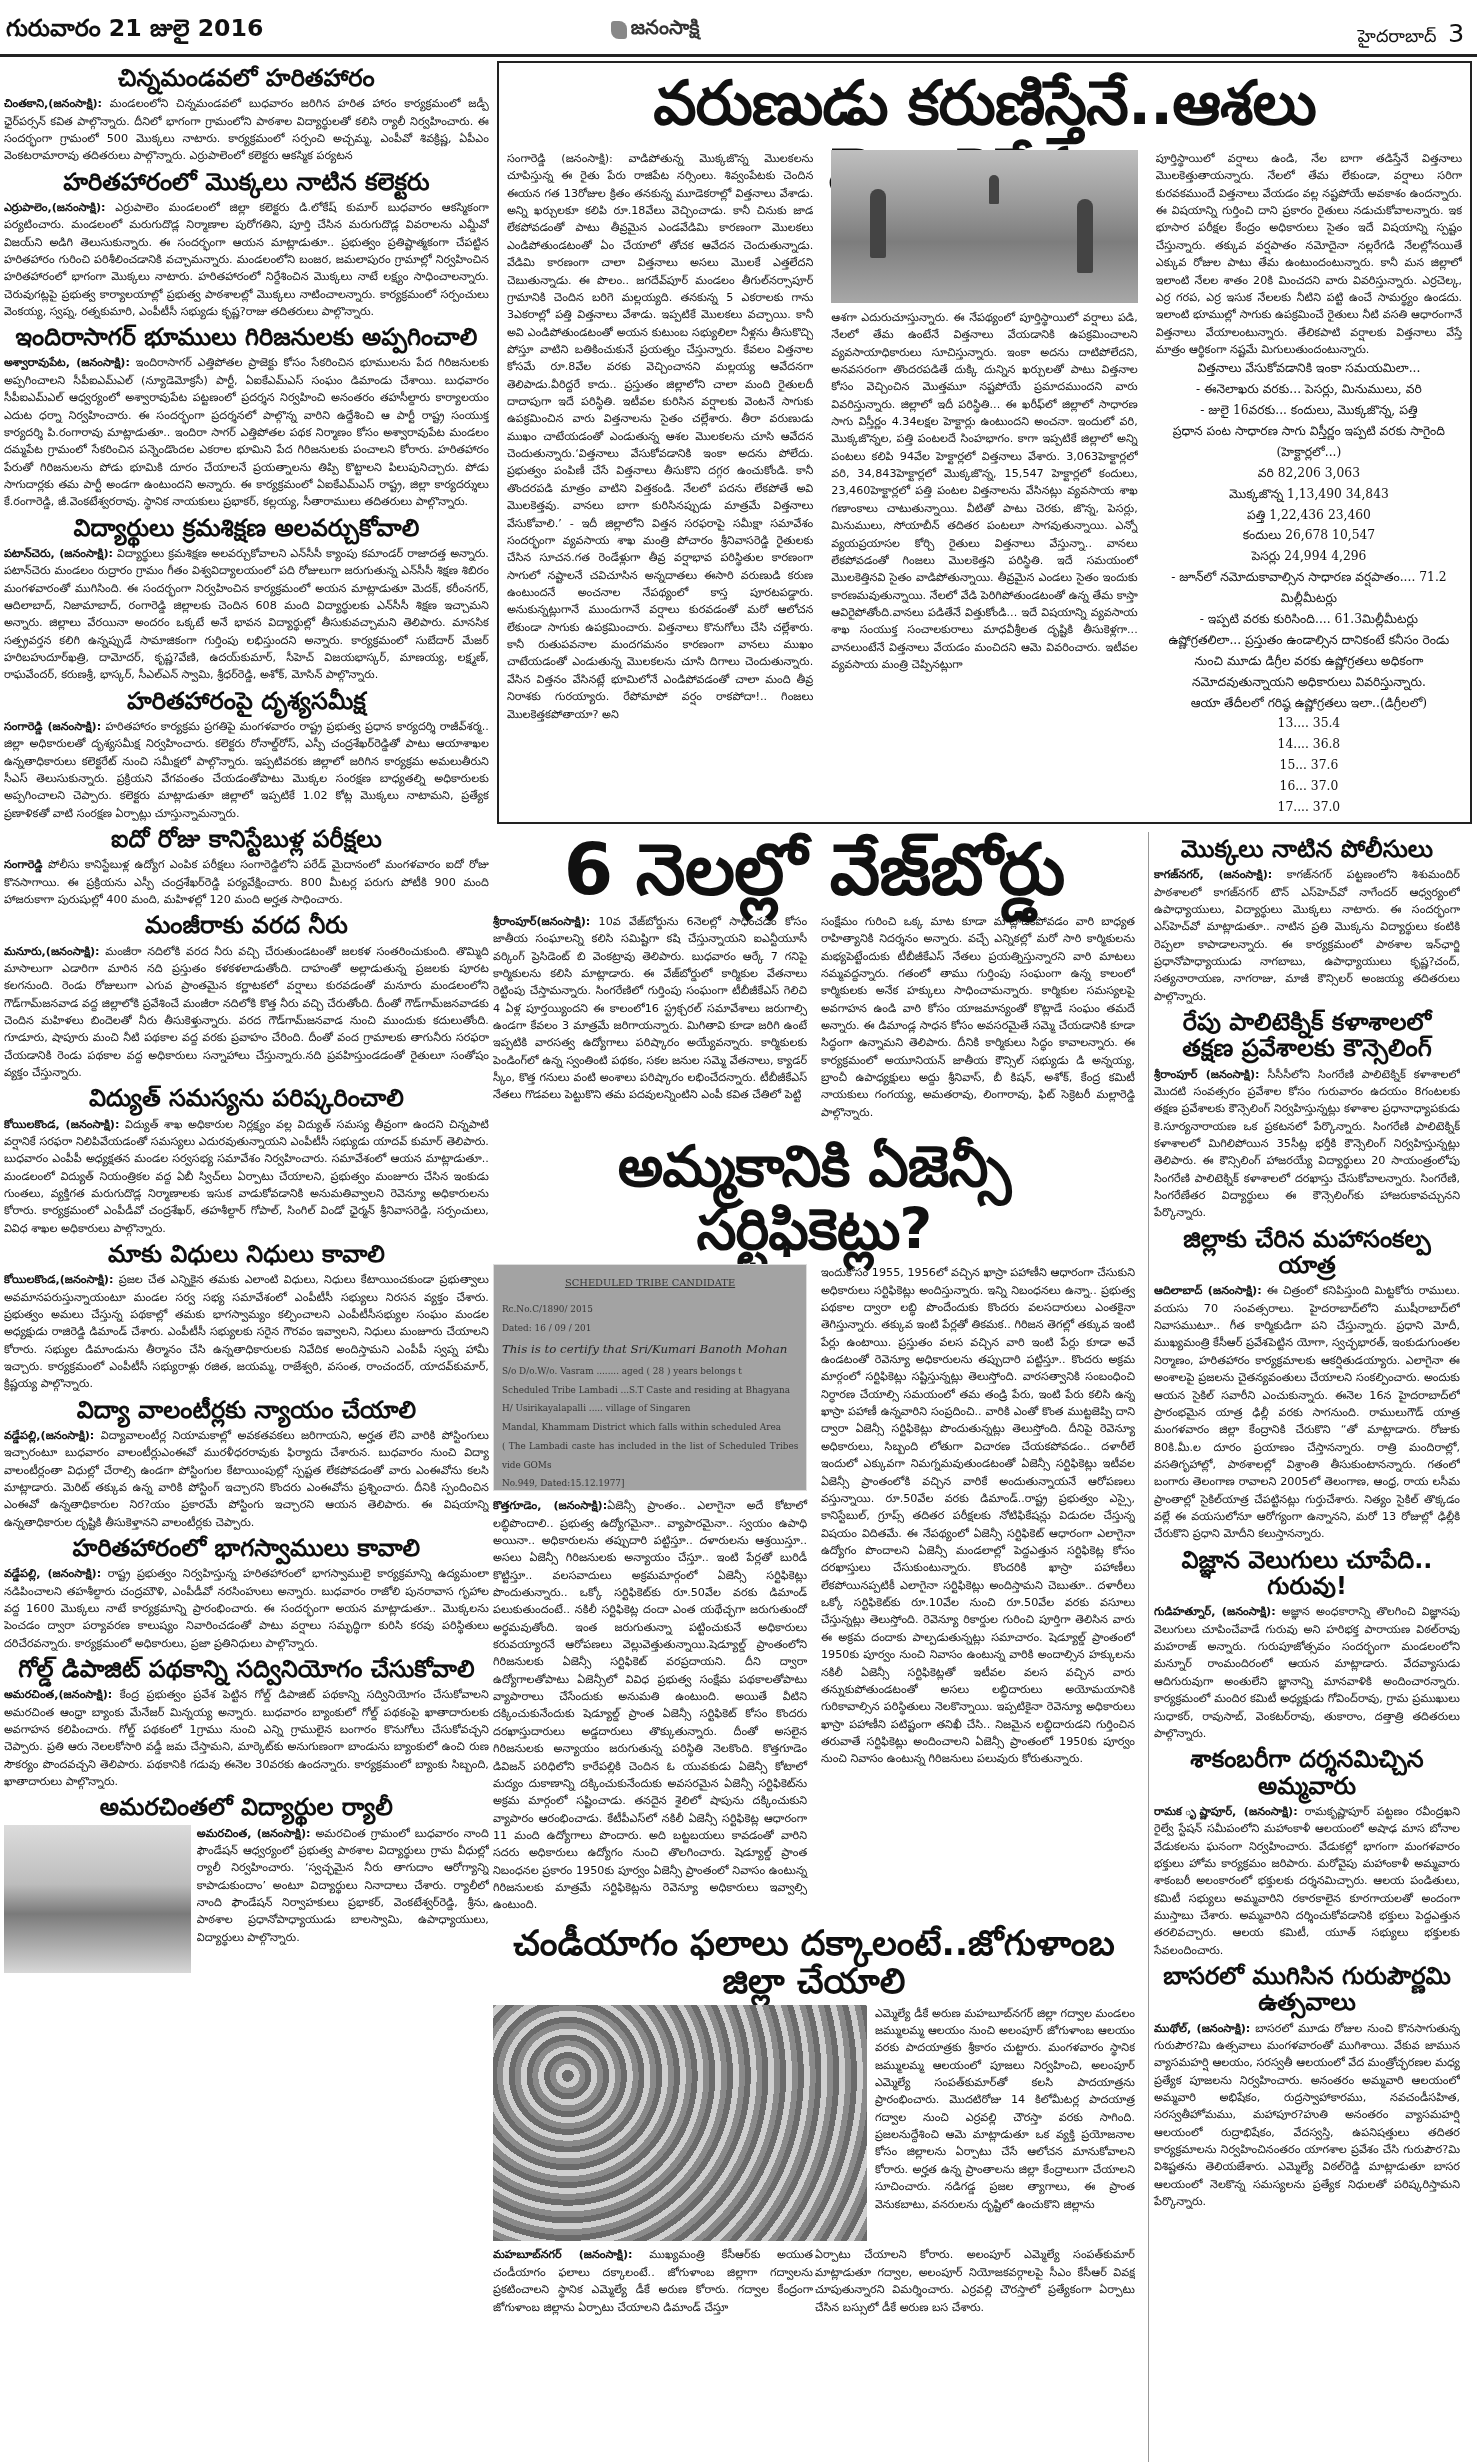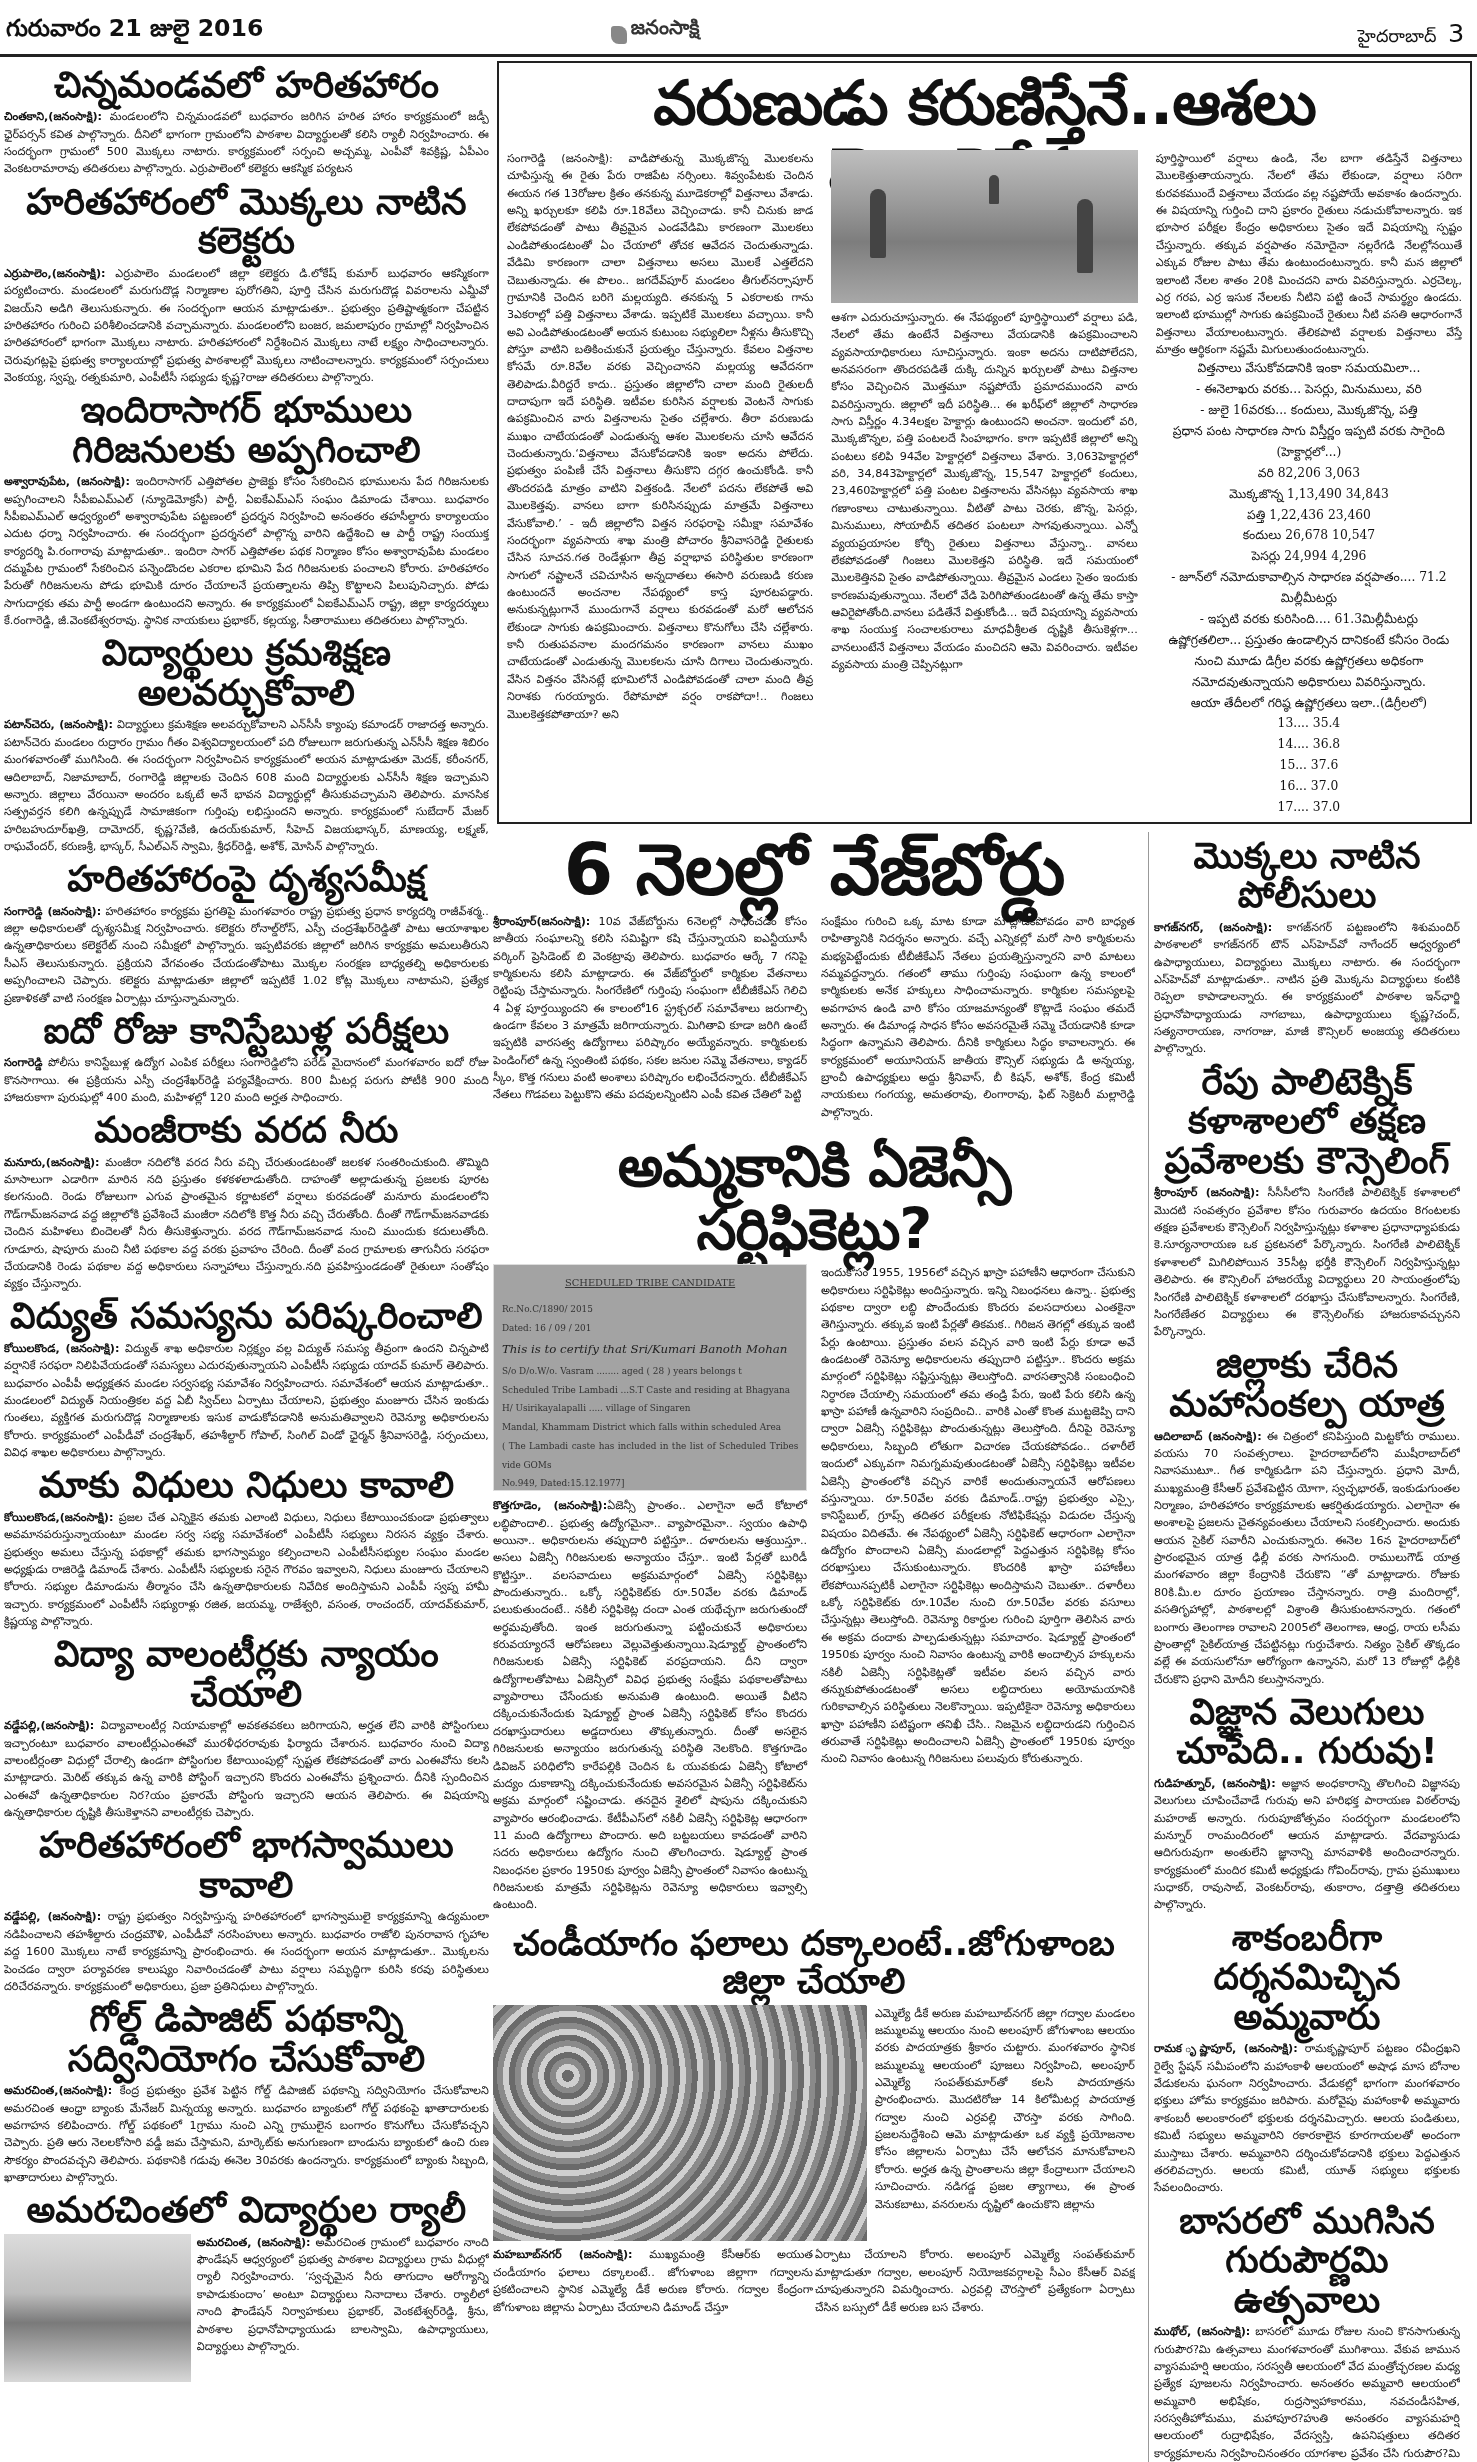--- a/index.html
+++ b/index.html
@@ -1,32 +1,32 @@
 <!DOCTYPE html>
 <html><head>
 <meta charset="utf-8">
 <style>
   * { box-sizing: border-box; margin: 0; padding: 0; }
   html, body { width: 1478px; height: 2463px; background: #ffffff; overflow: hidden; }
   body { font-family: "DejaVu Sans", sans-serif; color: #111; position: relative; }
 
   .masthead { position: absolute; left: 0; top: 0; width: 1478px; height: 57px; border-bottom: 3px solid #222; }
   .masthead .date { position: absolute; left: 5.9px; top: 13.8px; font-size: 23.6px; font-weight: bold; }
-  .masthead .logo { position: absolute; left: 611px; top: 15.8px; font-size: 19.7px; font-weight: bold; color: #333; display: flex; align-items: flex-end; gap: 3.9px; }
+  .masthead .logo { position: absolute; left: 611px; top: 15.8px; font-size: 19.7px; font-weight: bold; color: #333; display: flex; align-items: center; gap: 3.9px; }
   .masthead .logo .glyph { width: 15.8px; height: 17.7px; background: #888; border-radius: 3px 7.9px 3px 7.9px; display: inline-block; }
   .masthead .city { position: absolute; right: 13.8px; top: 17.7px; font-size: 17.7px; text-align: center; }
   .masthead .page-no { font-size: 25.6px; margin-left: 5.9px; }
 
   .col { position: absolute; overflow: hidden; }
   .col-left { left: 3.9px; top: 61px; width: 485px; height: 2402px; }
   .col-mid { left: 493px; top: 827px; width: 642px; height: 1635px; }
   .col-right { left: 1148px; top: 832px; width: 312px; height: 1630px; border-left: 1px solid #999; padding-left: 5px; }
 
   .hl { font-weight: bold; text-align: center; line-height: 1.1; margin: 3.9px 0 3.9px; }
-  .hl-l { font-size: 36px; }
+  .hl-l { font-size: 24px; }
   .hl-xl { font-size: 41px; }
   .hl-xxl { font-size: 63px; font-family: "DejaVu Sans", sans-serif; letter-spacing: -1px; }
   .body { font-size: 11.2px; line-height: 1.55; text-align: justify; }
   .body .dl { font-weight: bold; }
   .body p { margin: 0; }
 
   .lead-box { position: absolute; left: 497px; top: 61px; width: 975px; height: 763px; border: 2px solid #222; }
   .lead-box .hl-xxl { margin: 5.9px 0 3.9px; font-size: 61px; }
   .lead-cols { position: absolute; left: 7.9px; top: 87px; right: 7.9px; bottom: 5.9px; display: flex; gap: 18px; }
   .lead-cols .c { flex: 1; overflow: hidden; }

